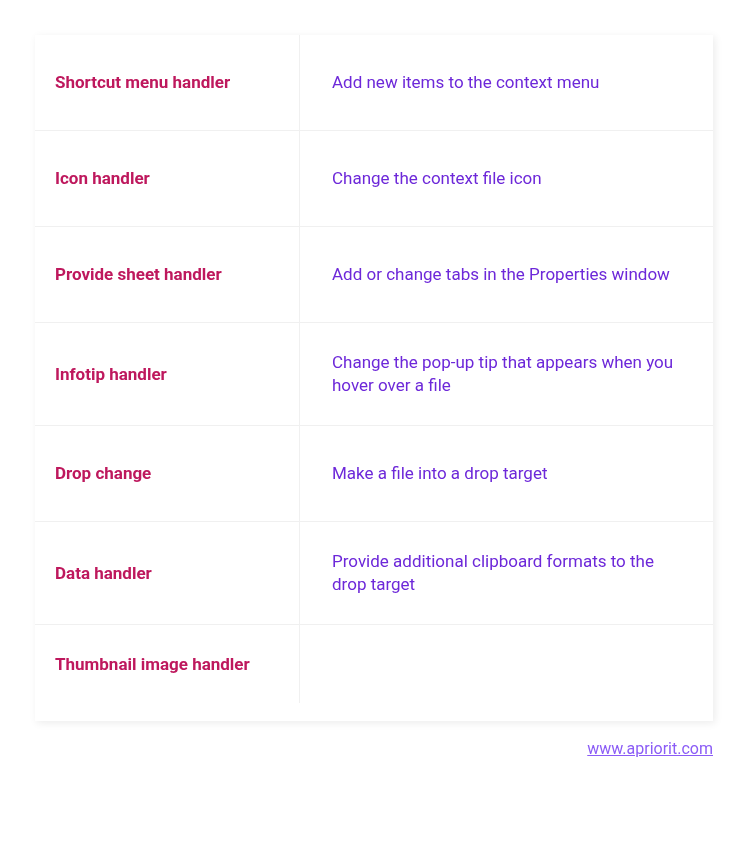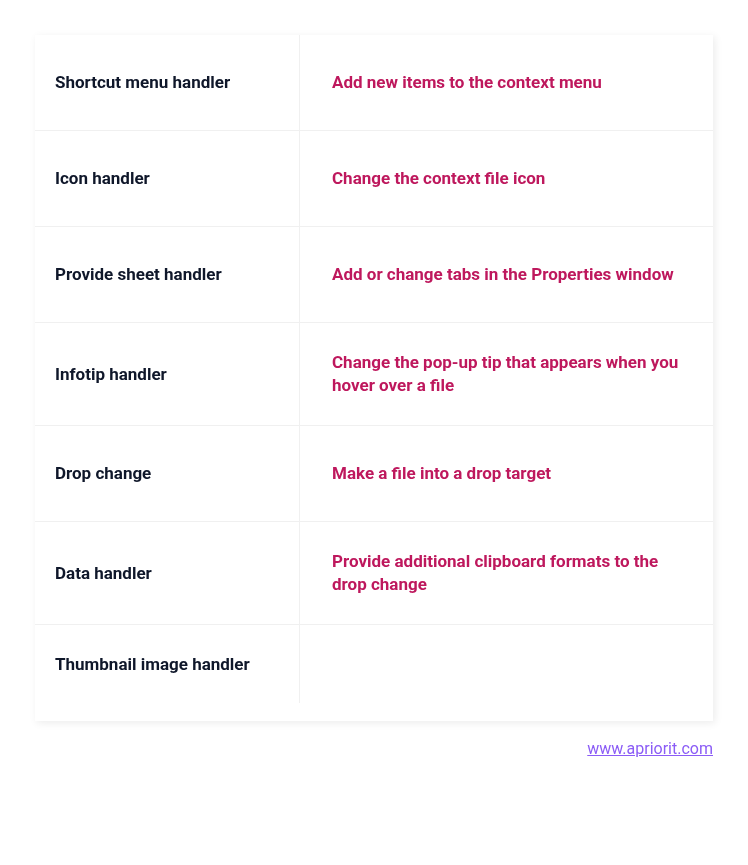--- a/index.html
+++ b/index.html
@@ -37,27 +37,27 @@
     }
     .cell-right {
       flex: 1;
       padding: 28px 32px;
       display: flex;
       align-items: center;
     }
     .handler-name {
       font-weight: 700;
       font-size: 17px;
-      color: #0f172a;
+      color: #be185d;
       line-height: 1.3;
     }
     .handler-desc {
-      font-weight: 700;
+      font-weight: 400;
       font-size: 17px;
-      color: #be185d;
+      color: #6d28d9;
       line-height: 1.35;
     }
     .footer {
       text-align: right;
       padding-top: 18px;
       color: #8b5cf6;
       font-size: 16px;
       text-decoration: underline;
     }
   </style>
@@ -103,21 +103,21 @@
     </div>
     <div class="cell-right">
       <span class="handler-desc">Make a file into a drop target</span>
     </div>
   </div>
   <div class="table-row">
     <div class="cell-left">
       <span class="handler-name">Data handler</span>
     </div>
     <div class="cell-right">
-      <span class="handler-desc">Provide additional clipboard formats to the drop change</span>
+      <span class="handler-desc">Provide additional clipboard formats to the drop target</span>
     </div>
   </div>
   <div class="table-row">
     <div class="cell-left">
       <span class="handler-name">Thumbnail image handler</span>
     </div>
   </div>
 </div>
 
 <div class="footer">

